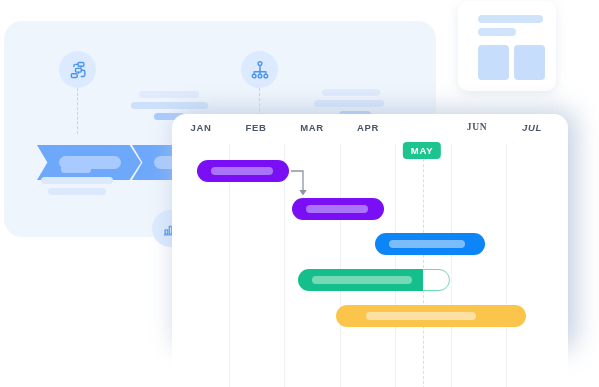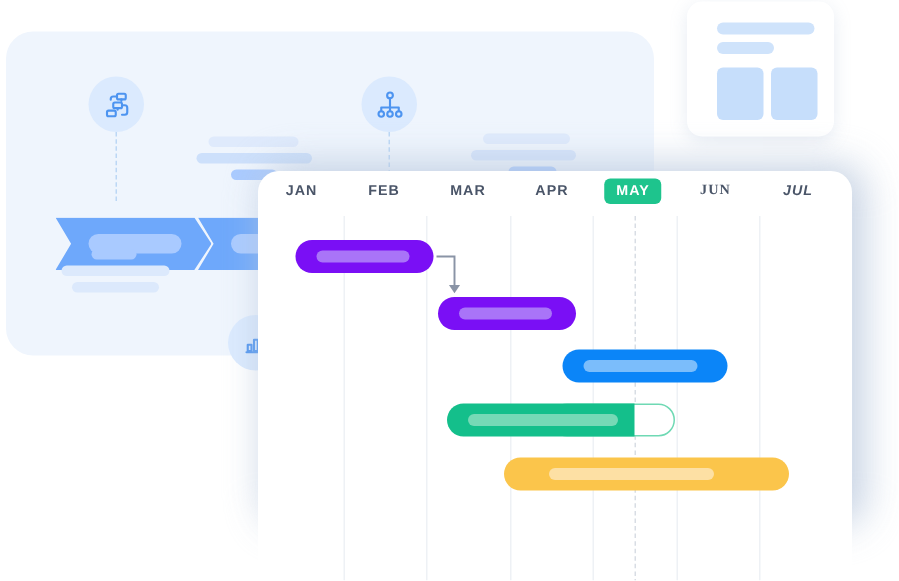--- a/index.html
+++ b/index.html
@@ -247,21 +247,21 @@
     <div class="grid-line" style="left:223px;"></div>
     <div class="grid-line today" style="left:251px;"></div>
     <div class="grid-line" style="left:279px;"></div>
     <div class="grid-line" style="left:334px;"></div>
 
     <div id="month-row">
       <span class="month" style="left:29px;">JAN</span>
       <span class="month" style="left:84px;">FEB</span>
       <span class="month" style="left:140px;">MAR</span>
       <span class="month" style="left:196px;">APR</span>
-      <span class="month active" style="left:250px;">MAY</span>
+      <span class="month active" style="left:250px;margin-top:23px;">MAY</span>
       <span class="month" style="left:305px;font-family:Liberation Serif, serif;">JUN</span>
       <span class="month" style="left:360px;font-style:italic;">JUL</span>
     </div>
 
     <div class="bar" style="left:25px;top:46px;width:92px;background:#7a0ff5;">
       <span class="inner" style="width:62px;background:#a974f8;"></span>
     </div>
 
     <div class="bar" style="left:120px;top:84px;width:92px;background:#7a0ff5;">
       <span class="inner" style="width:62px;background:#a974f8;"></span>

